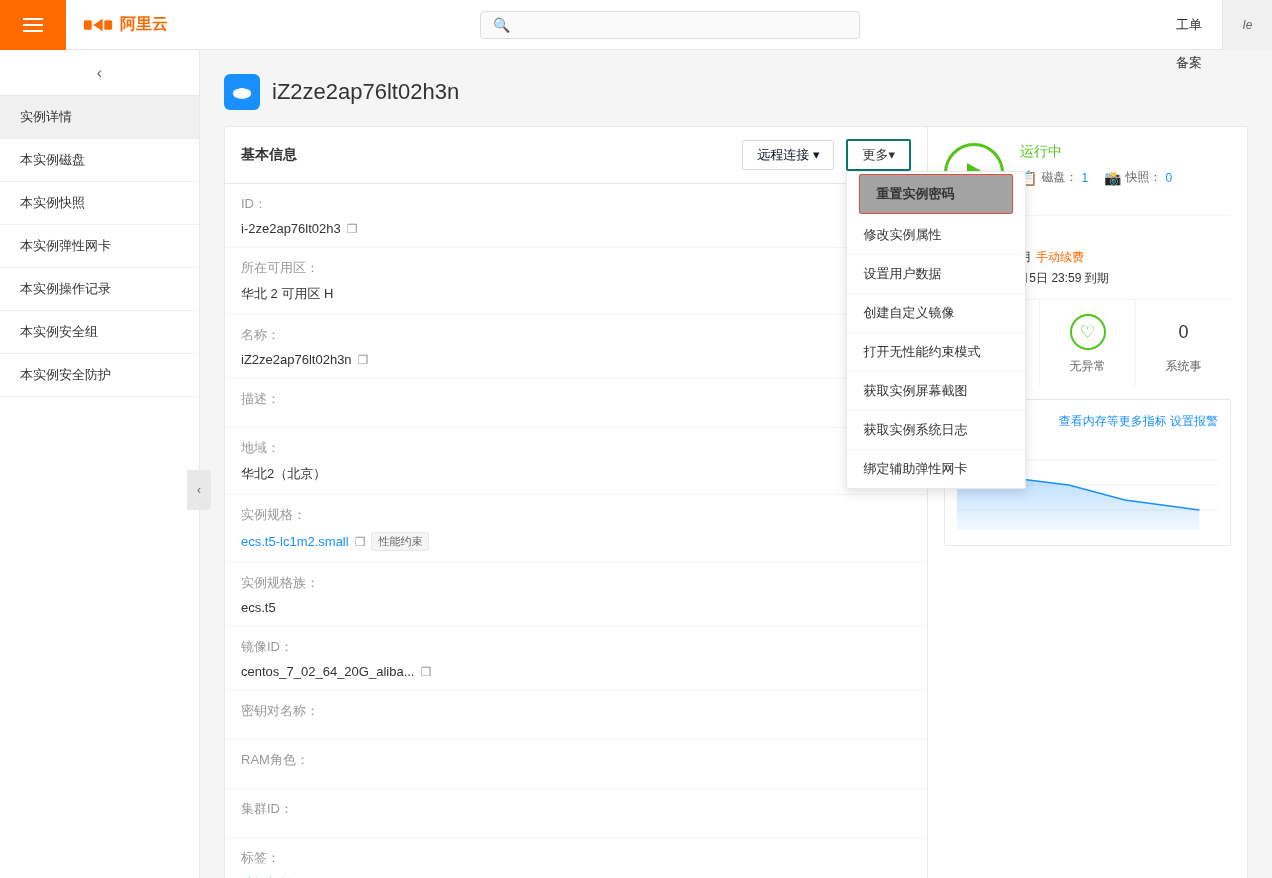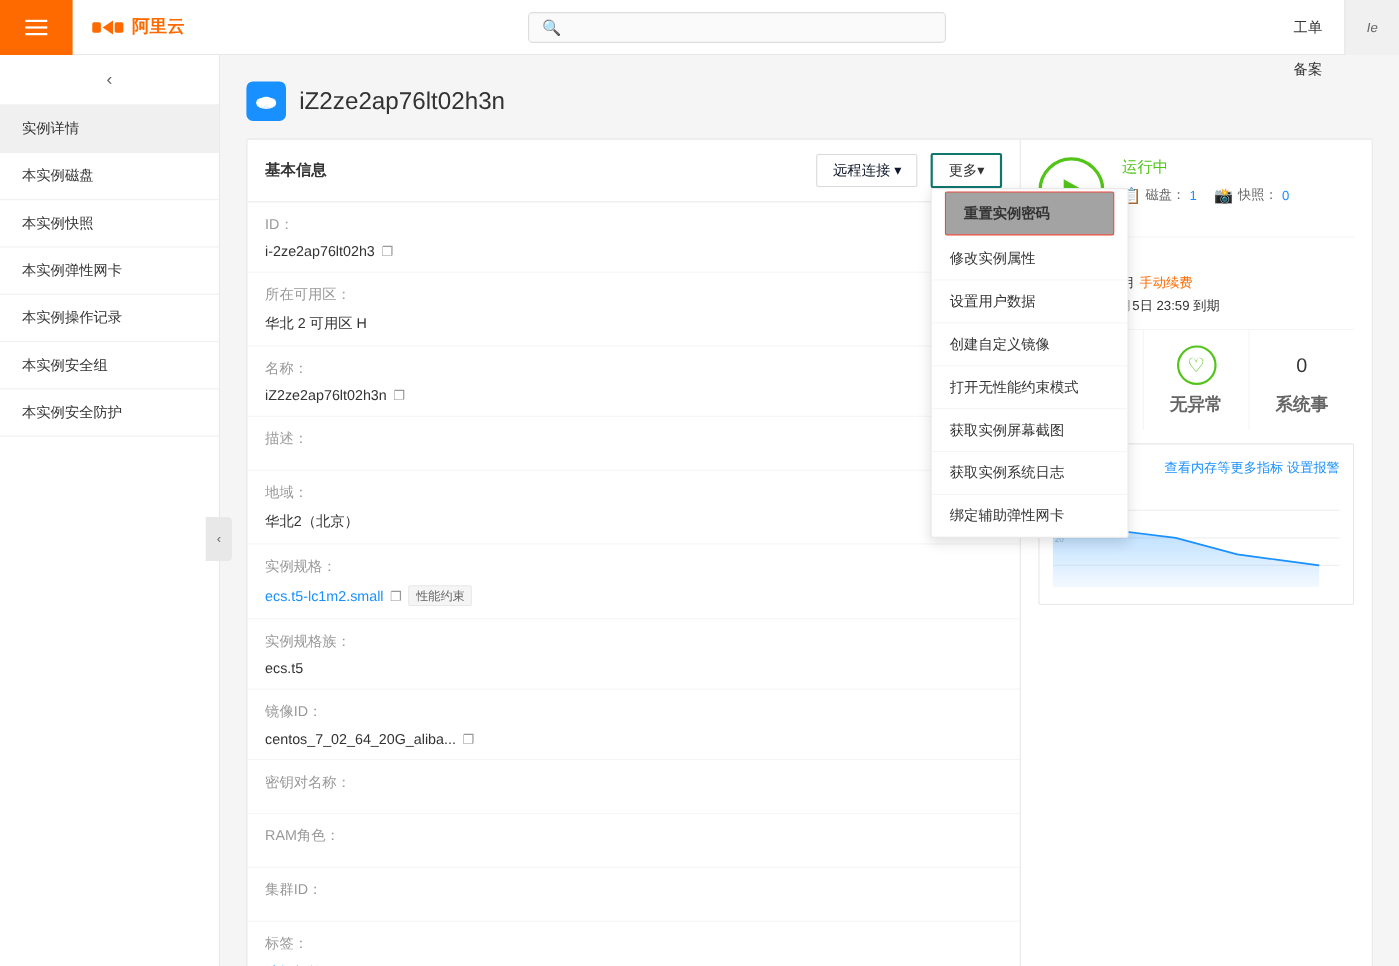--- a/index.html
+++ b/index.html
@@ -399,23 +399,22 @@
     .monitor-card:last-child { border-right: none; }
     .monitor-card-icon {
       width: 40px;
       height: 40px;
       display: flex;
       align-items: center;
       justify-content: center;
       margin-bottom: 6px;
     }
     .monitor-card-label {
-      font-size: 16px;
+      font-size: 12px;
       color: #666;
-      font-weight: bold;
     }
     .heart-icon {
       width: 36px;
       height: 36px;
       border: 2px solid #52c41a;
       border-radius: 50%;
       display: flex;
       align-items: center;
       justify-content: center;
       color: #52c41a;

